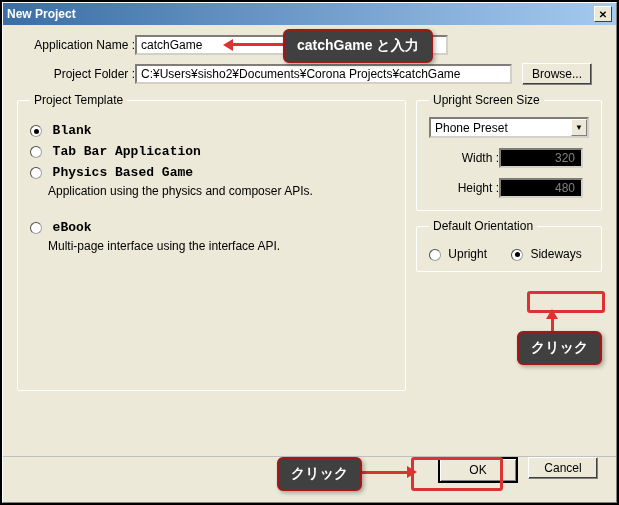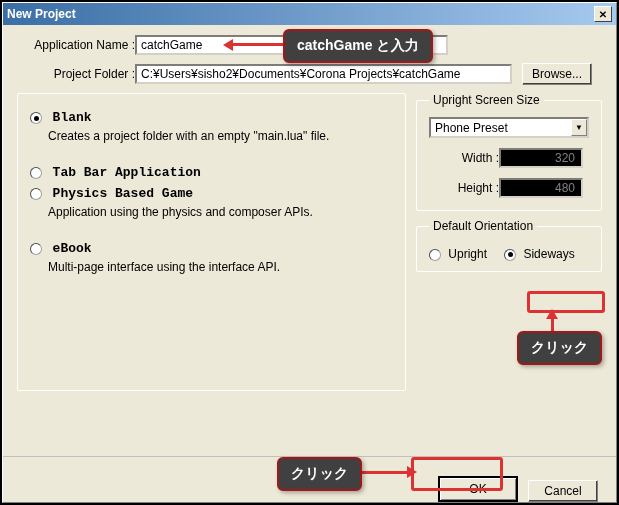--- a/index.html
+++ b/index.html
@@ -104,25 +104,25 @@
     display: flex; align-items: center; justify-content: center; font-size: 8px;
   }
   .dimrow { display: flex; align-items: center; margin-top: 10px; }
   .dimlbl { width: 70px; text-align: right; font-size: 12px; }
   .dimval {
     width: 84px; height: 20px; border: 2px inset #d4d0c8;
     background: #000000; color: #808080;
     display: flex; align-items: center; justify-content: flex-end;
     padding-right: 6px; font-size: 12px;
   }
-  .orient-row { display: flex; gap: 17px; font-size: 12px; margin: 4px 0; }
+  .orient-row { display: flex; gap: 24px; font-size: 12px; margin: 4px 0; }
   .footer {
     position: absolute; left: 0; right: 0; bottom: 0;
     height: 46px; border-top: 1px solid #c0c0c0;
-    display: flex; align-items: flex-end; justify-content: flex-end;
+    display: flex; align-items: flex-start; justify-content: flex-end;
     padding-right: 18px; gap: 10px;
   }
   .btn-ok {
     width: 80px; height: 26px;
     border: 2px solid #000;
     box-shadow: inset 1px 1px 0 #fff, inset -1px -1px 0 #808080;
   }
   .btn-cancel { width: 70px; height: 22px; }
   
   .callout {
@@ -183,26 +183,26 @@
 
     <div class="row">
       <div class="lbl">Project Folder :</div>
       <div class="txt txt-folder">C:¥Users¥sisho2¥Documents¥Corona Projects¥catchGame</div>
       <div class="btn btn-browse">Browse...</div>
     </div>
 
     <div class="columns">
       <div class="col-left">
         <fieldset class="fs-template">
+          <legend>Project Template</legend>
 
           <div class="tpl-opt">
             <span class="radio sel"></span>
             <span class="tpl-title">Blank</span>
           </div>
-          <div class="tpl-desc">Creates a project folder with an empty "main.lua" file.</div>
 
           <div class="tpl-opt">
             <span class="radio"></span>
             <span class="tpl-title">Tab Bar Application</span>
           </div>
 
           <div class="tpl-opt">
             <span class="radio"></span>
             <span class="tpl-title">Physics Based Game</span>
           </div>

